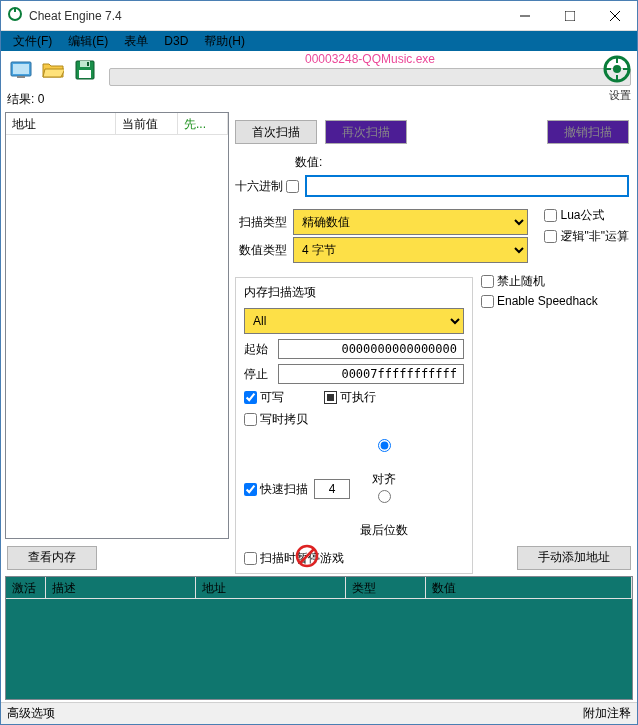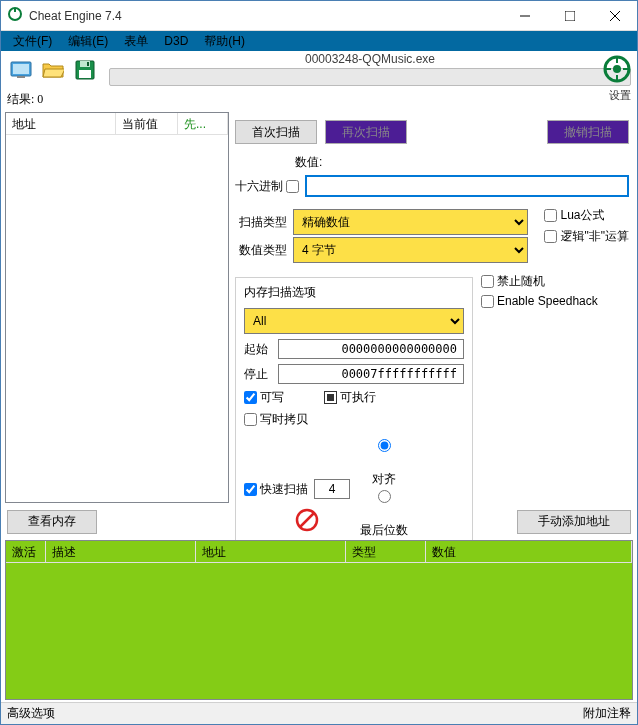--- a/index.html
+++ b/index.html
@@ -6,24 +6,24 @@
 body { background: #fff; width: 638px; height: 725px; overflow: hidden; border: 1px solid #4a7fb3; display: flex; flex-direction: column; }
 .titlebar { height: 30px; display: flex; align-items: center; background: #fff; border-bottom: 1px solid #ddd; }
 .titlebar .app-icon { margin: 0 6px; }
 .titlebar .title { flex: 1; color: #333; font-size: 12px; }
 .titlebar .win-btn { width: 45px; height: 29px; display: flex; align-items: center; justify-content: center; cursor: pointer; }
 .menubar { height: 20px; display: flex; align-items: center; padding: 0 4px; gap: 0; background: #0369a1; }
 .menubar .menu-item { padding: 2px 8px; cursor: pointer; }
 .toolbar-row { display: flex; align-items: center; height: 38px; padding: 2px 6px; gap: 4px; position: relative; }
 .tool-icon { width: 28px; height: 28px; display: flex; align-items: center; justify-content: center; cursor: pointer; border: 1px solid transparent; }
 .process-bar { flex: 1; height: 18px; border: 1px solid #bbb; background: #e8e8e8; border-radius: 2px; position: relative; }
-.process-title { position: absolute; top: -16px; left: 0; right: 0; text-align: center; font-size: 12px; color: #404040; }
+.process-title { position: absolute; top: -16px; left: 0; right: 0; text-align: center; font-size: 12px; color: #ec4899; }
 .ce-logo { position: absolute; right: 4px; top: 2px; }
 .settings-label { position: absolute; right: 6px; bottom: -14px; font-size: 11px; color: #333; }
-.results-label { padding: 2px 6px; font-size: 12px; font-family: Liberation Serif, serif; }
+.results-label { padding: 2px 6px; font-size: 12px; }
 .main-row { display: flex; flex: 1; min-height: 0; }
 .results-panel { width: 224px; border: 1px solid #828790; margin: 2px 0 2px 4px; background: #fff; display: flex; flex-direction: column; }
 .results-header { display: flex; height: 22px; border-bottom: 1px solid #e0e0e0; }
 .results-header .col { padding: 3px 6px; border-right: 1px solid #e0e0e0; background: #fff; }
 .results-body { flex: 1; background: #fff; }
 .scan-panel { flex: 1; padding: 4px 8px 4px 6px; display: flex; flex-direction: column; gap: 4px; }
 .scan-buttons { display: flex; gap: 8px; padding: 6px 0; }
 .btn { height: 24px; padding: 0 16px; border: 1px solid #adadad; background: #e1e1e1; cursor: pointer; font-size: 12px; }
 .btn:disabled { color: #888; background: #4c1d95; }
 .value-row { display: flex; align-items: center; gap: 6px; }
@@ -36,21 +36,21 @@
 .chk input[type=checkbox] { width: 13px; height: 13px; }
 .mem-box { border: 1px solid #d0d0d0; padding: 6px 8px; margin-top: 4px; display: flex; flex-direction: column; gap: 5px; width: 238px; }
 .mem-title { font-size: 12px; margin-bottom: 2px; }
 .mem-row { display: flex; align-items: center; gap: 6px; }
 .mem-row .lbl { min-width: 28px; }
 .mem-input { flex: 1; height: 20px; border: 1px solid #7a7a7a; padding: 0 6px; text-align: right; font-family: monospace; }
 .flex-spacer { flex: 1; }
 .arrow-btn { width: 26px; height: 24px; border: 1px solid #adadad; background: #e1e1e1; display: flex; align-items: center; justify-content: center; cursor: pointer; margin-top: auto; }
 .mid-bar { display: flex; align-items: center; padding: 2px 6px; gap: 6px; }
 .mid-bar .btn-wide { padding: 0 20px; }
-.bottom-table { border: 1px solid #828790; margin: 2px 4px; height: 160px; background: #84cc16; display: flex; flex-direction: column; }
+.bottom-table { border: 1px solid #828790; margin: 2px 4px; height: 124px; background: #0f766e; display: flex; flex-direction: column; }
 .bottom-header { display: flex; height: 22px; border-bottom: 1px solid #e0e0e0; }
 .bottom-header .col { padding: 3px 6px; border-right: 1px solid #e0e0e0; }
 .bottom-body { flex: 1; }
 .statusbar { height: 22px; border-top: 1px solid #d0d0d0; display: flex; align-items: center; padding: 0 6px; background: #f0f0f0; }
 .statusbar .sb-right { margin-left: auto; }
 .big-right-checks { display: flex; flex-direction: column; gap: 4px; }
 .two-col-scan { display: flex; gap: 8px; }
 .radio-group { display: flex; flex-direction: column; gap: 2px; margin-left: 4px; }
 .radio-group label { display: flex; align-items: center; gap: 19px; flex-direction: column; }
 .fast-scan-row { display: flex; align-items: center; gap: 6px; }

